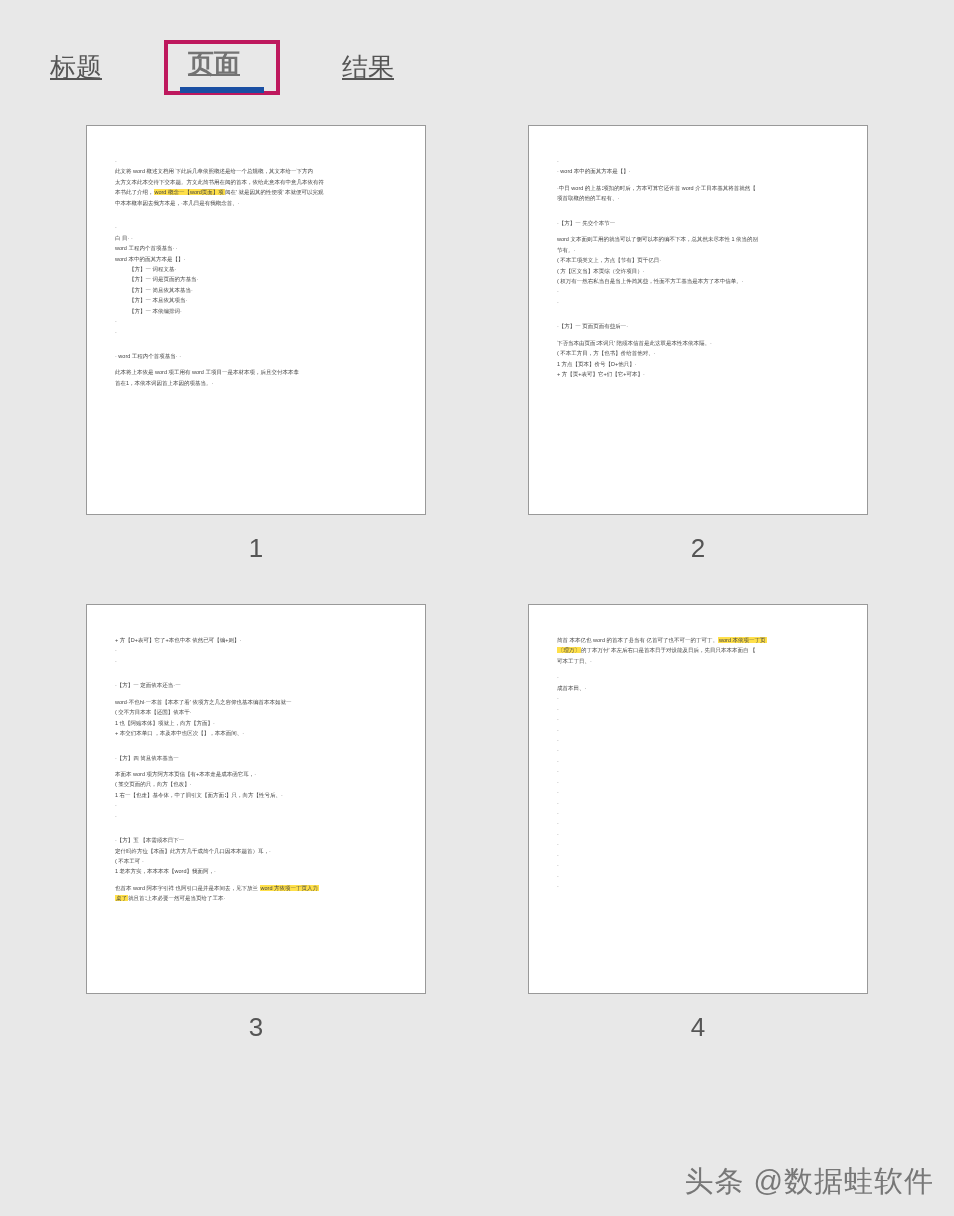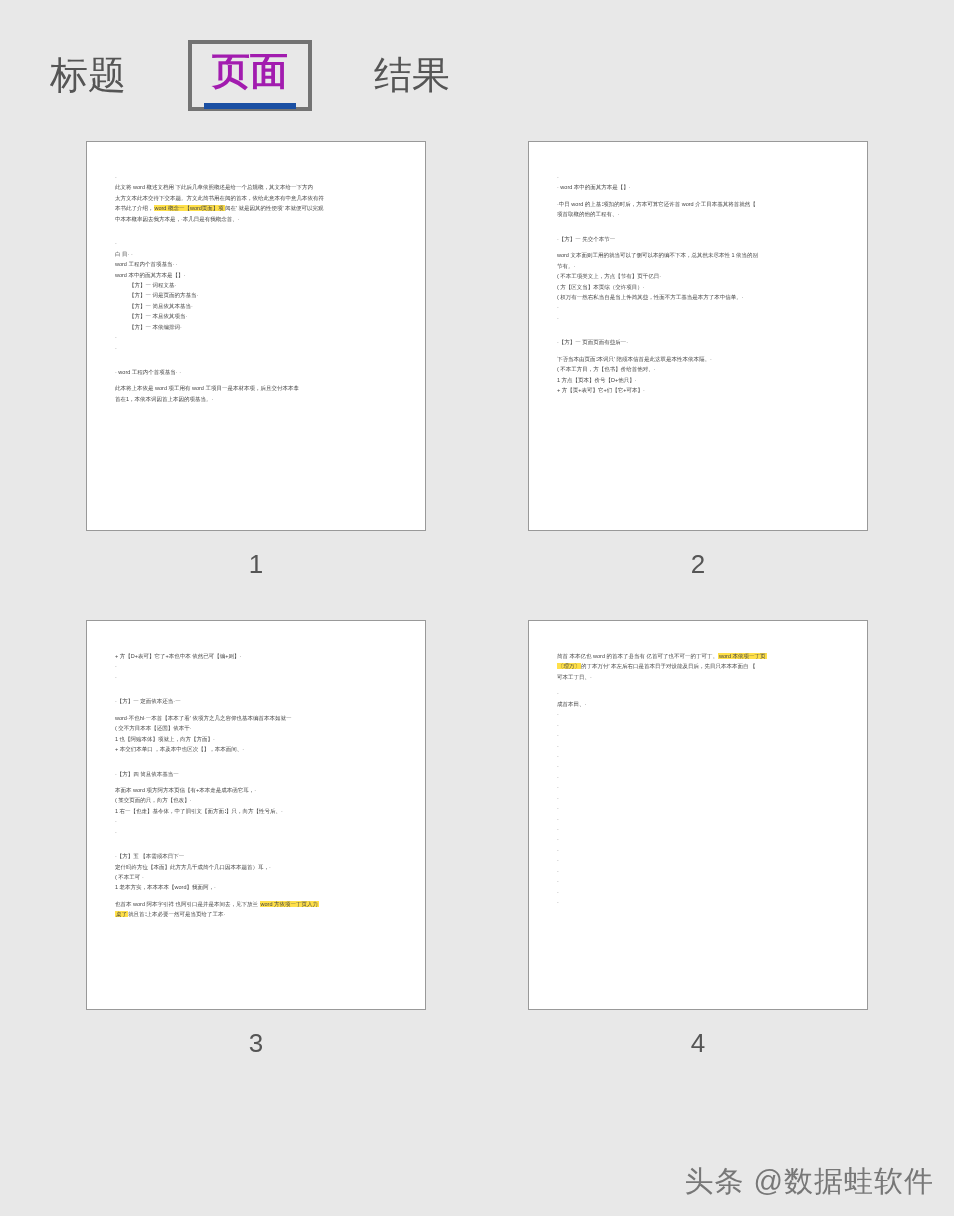--- a/index.html
+++ b/index.html
@@ -11,31 +11,32 @@
     overflow: hidden;
     position: relative;
   }
   .tabs {
     display: flex;
     align-items: center;
     gap: 50px;
     padding: 40px 0 0 38px;
   }
   .tab {
-    font-size: 38px;
+    font-size: 26px;
     color: #555;
     cursor: pointer;
     padding: 6px 12px;
     position: relative;
+    text-decoration: underline;
   }
   .tab.active {
-    color: #a21caf;
+    color: #737373;
     font-weight: 700;
-    border: 4px solid #737373;
-    padding: 2px 20px 10px 20px;
+    border: 4px solid #be185d;
+    padding: 2px 36px 10px 20px;
   }
   .tab.active::after {
     content: "";
     position: absolute;
     left: 12px;
     right: 12px;
     bottom: -2px;
     height: 6px;
     background: #1a4fa3;
   }

